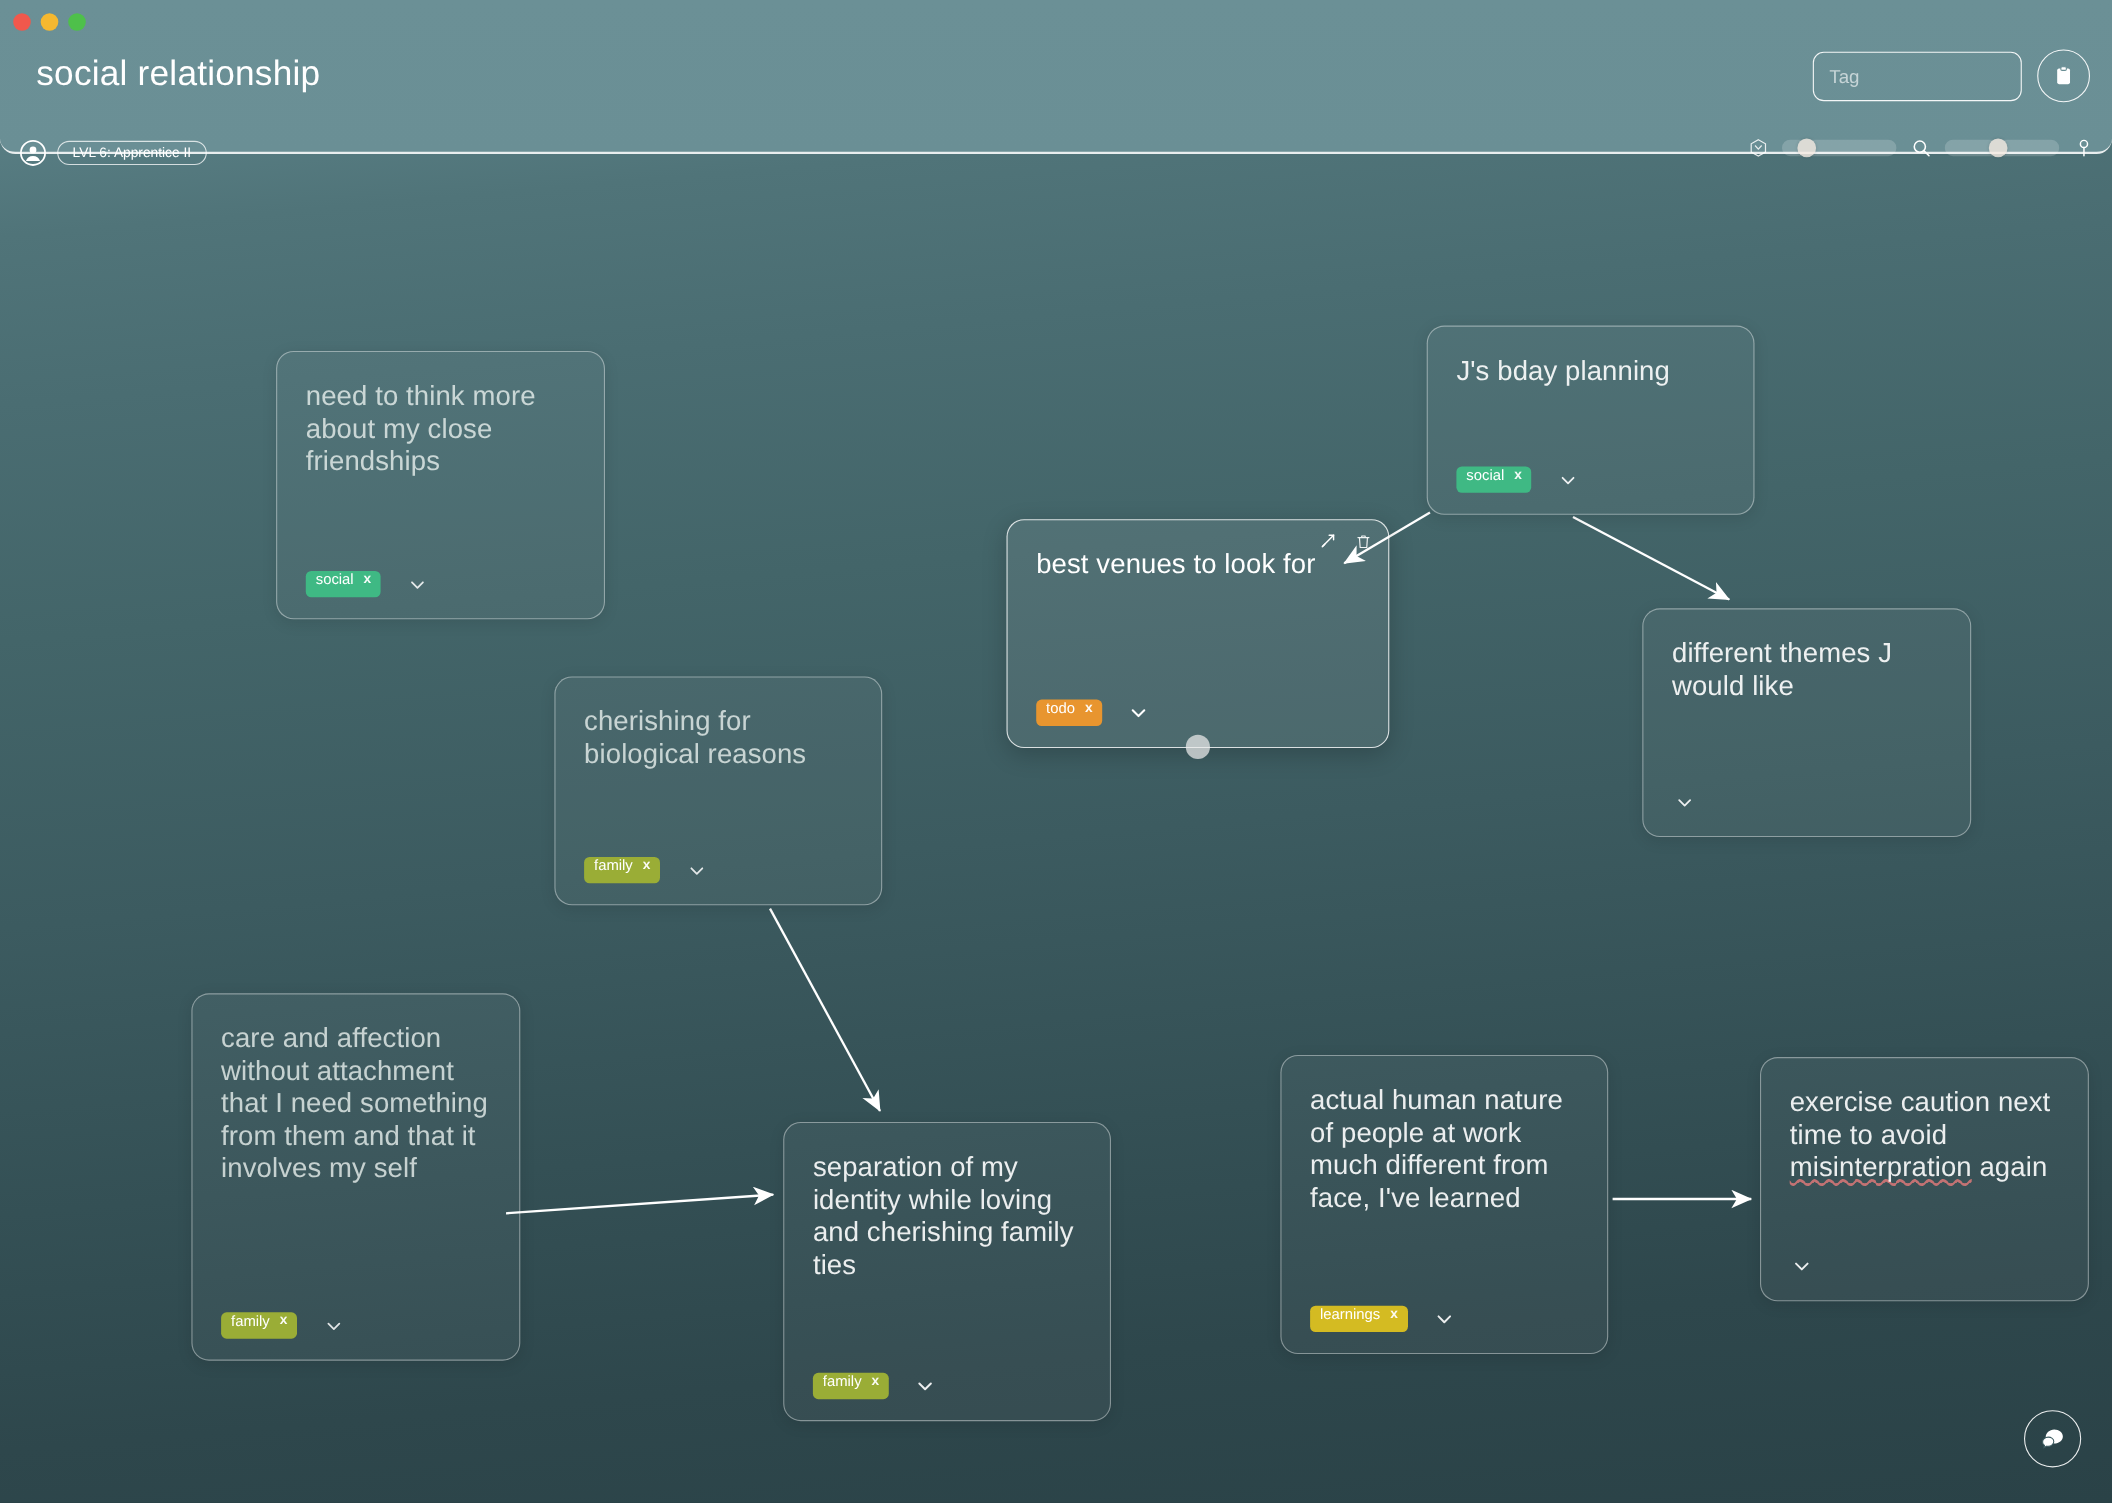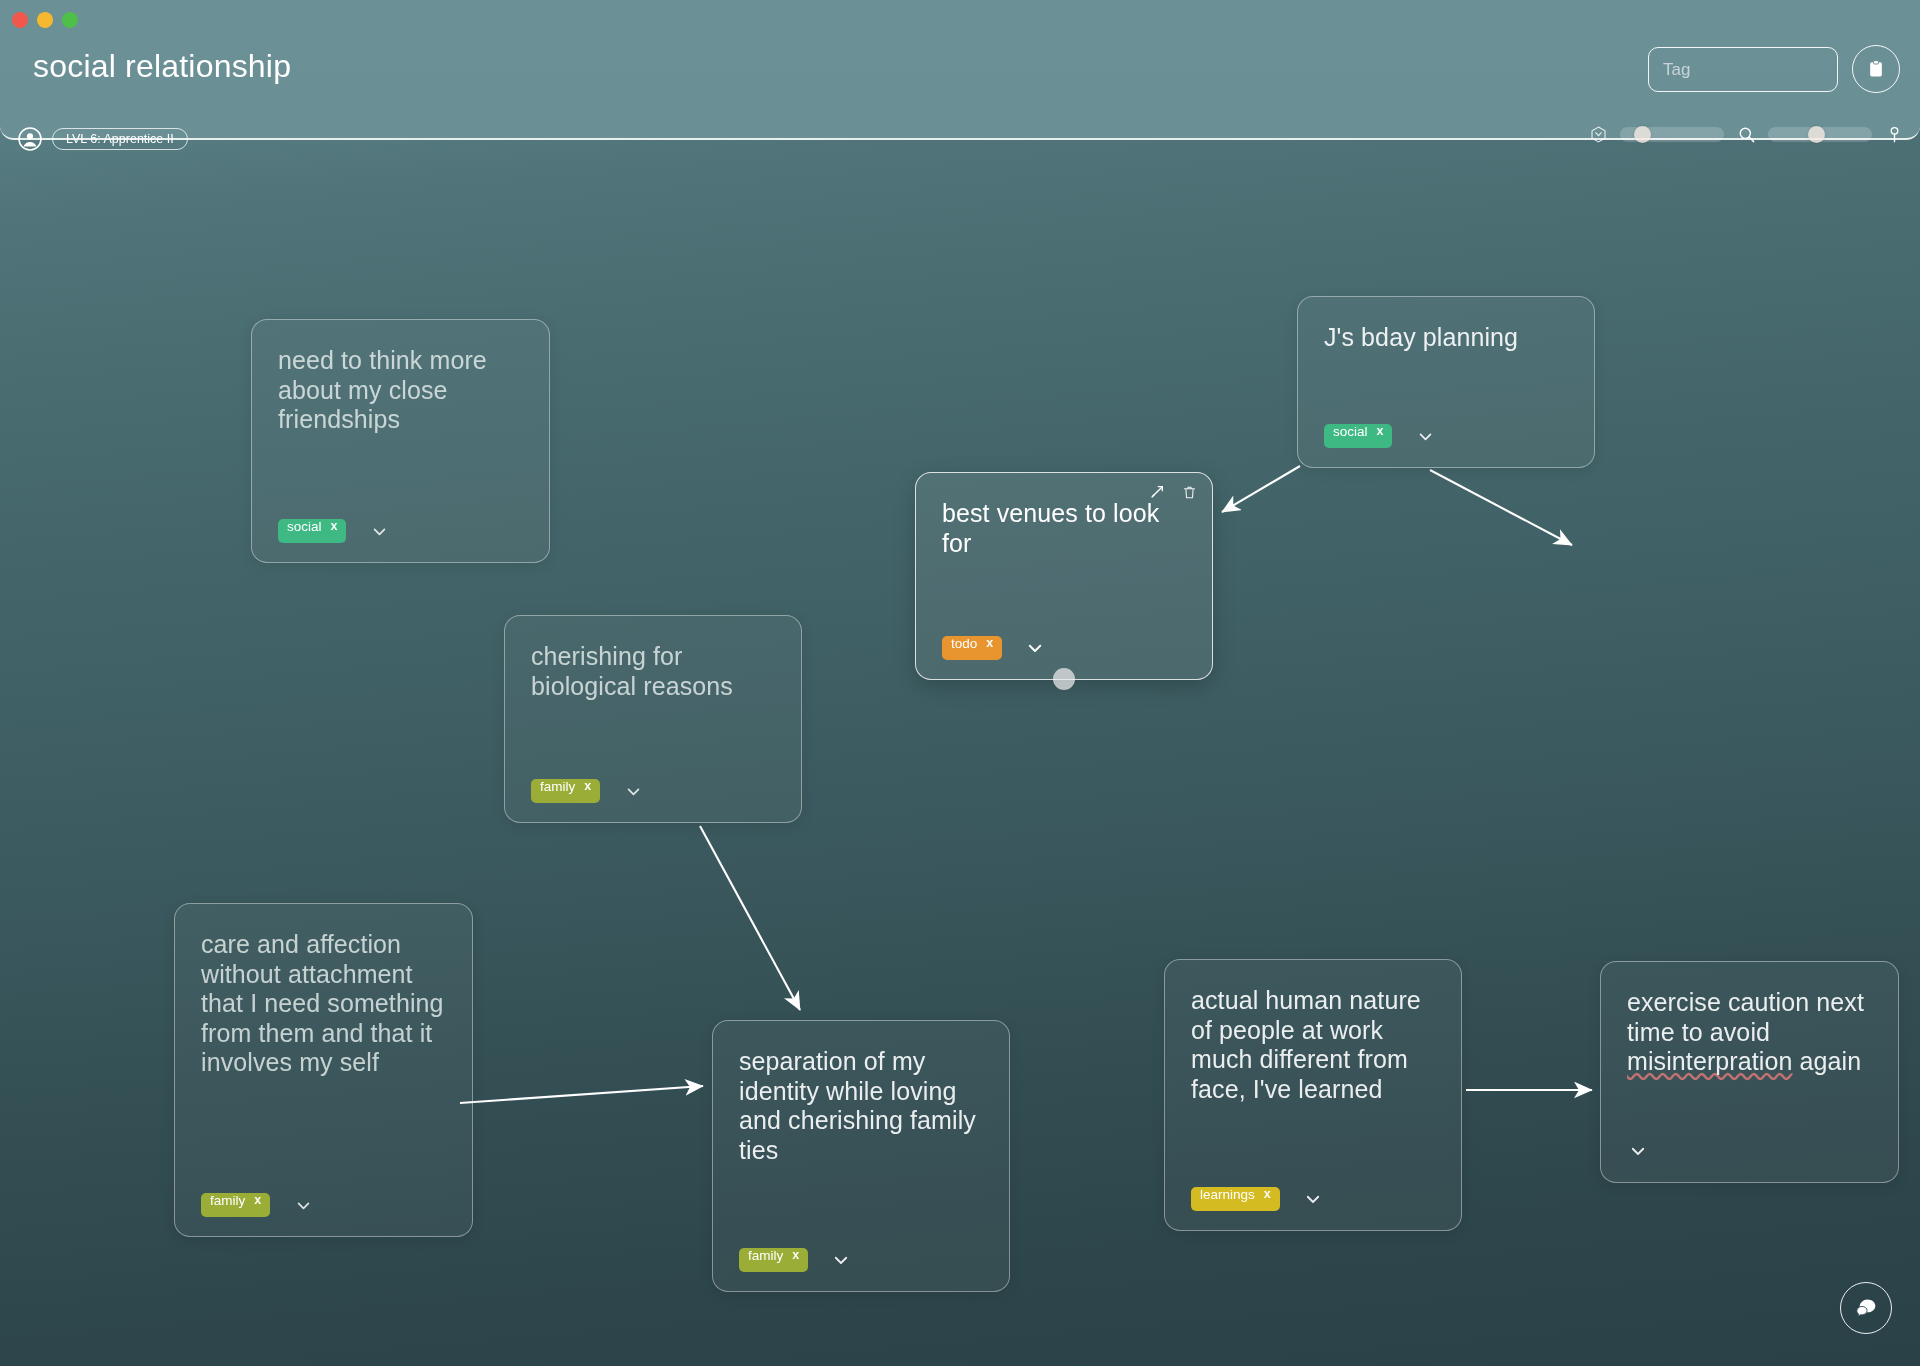--- a/index.html
+++ b/index.html
@@ -277,21 +277,21 @@
           <span class="x">x</span>
         </span>
         <span class="chev">
           <svg width="17" height="17" viewBox="0 0 24 24">
               <path d="M5 9l7 7 7-7" fill="none" stroke="rgba(255,255,255,0.9)" stroke-width="2.3" stroke-linecap="round" stroke-linejoin="round"></path>
             </svg>
         </span>
       </div>
     </div>
 
-    <div class="card active" style="left:915px; top:472px; width:298px; height:208px;">
+    <div class="card active" style="left:915px; top:472px; width:348px; height:208px;">
       <div class="card-tools">
         <span class="card-tool">
           <svg width="16" height="16" viewBox="0 0 24 24">
             <path d="M14 4h6v6" fill="none" stroke="#ffffff" stroke-width="2" stroke-linecap="round"></path>
             <path d="M20 4 5.5 18.5" fill="none" stroke="#ffffff" stroke-width="2" stroke-linecap="round"></path>
             <path d="M4.6 19.6 8 16" fill="none" stroke="#ffffff" stroke-width="2" stroke-linecap="round"></path>
           </svg>
         </span>
         <span class="card-tool">
           <svg width="15" height="15" viewBox="0 0 24 24">
@@ -307,20 +307,30 @@
         </span>
         <span class="chev">
           <svg width="18" height="18" viewBox="0 0 24 24">
               <path d="M5 9l7 7 7-7" fill="none" stroke="#ffffff" stroke-width="2.5" stroke-linecap="round" stroke-linejoin="round"></path>
             </svg>
         </span>
       </div>
       <div class="drag-handle"></div>
     </div>
 
+    <div class="card" style="left:1493px; top:553px; width:299px; height:208px;">
+      <div class="card-text">different themes J would like</div>
+      <div class="card-footer">
+        <span class="chev">
+          <svg width="17" height="17" viewBox="0 0 24 24">
+              <path d="M5 9l7 7 7-7" fill="none" stroke="rgba(255,255,255,0.9)" stroke-width="2.3" stroke-linecap="round" stroke-linejoin="round"></path>
+            </svg>
+        </span>
+      </div>
+    </div>
 
     <div class="card dim" style="left:504px; top:615px; width:298px; height:208px;">
       <div class="card-text">cherishing for biological reasons</div>
       <div class="card-footer">
         <span class="tag" style="background:#9aad36;">
           <span>family</span>
           <span class="x">x</span>
         </span>
         <span class="chev">
           <svg width="17" height="17" viewBox="0 0 24 24">

